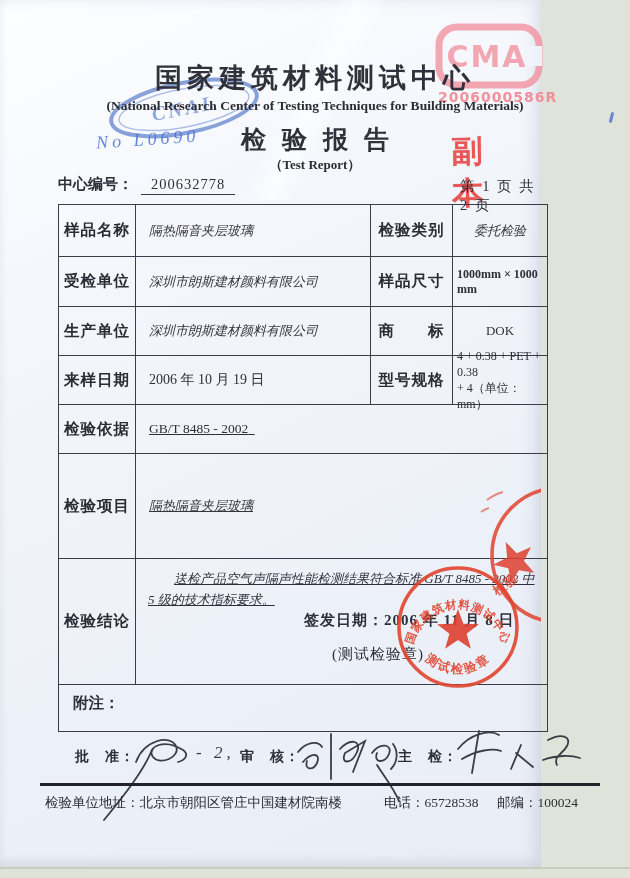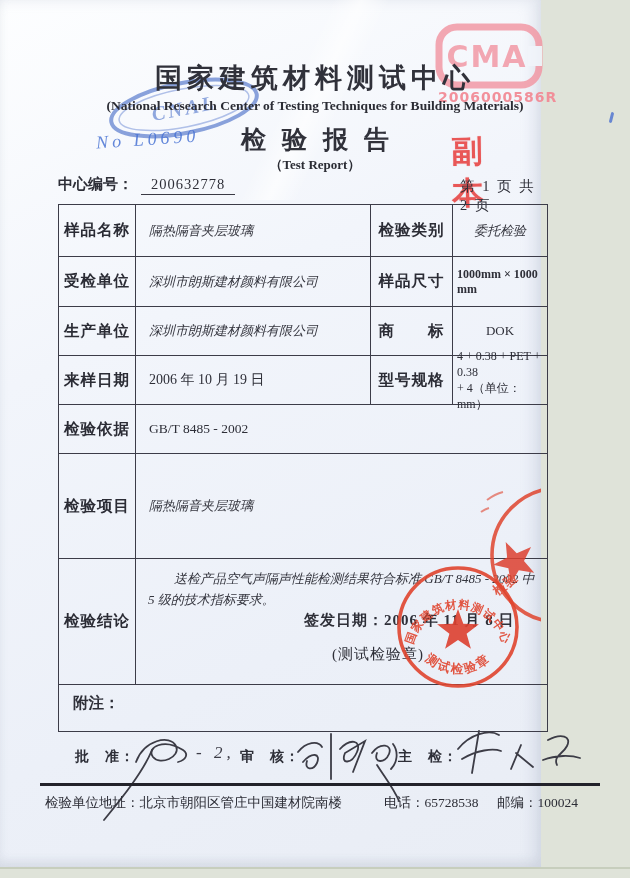--- a/index.html
+++ b/index.html
@@ -58,21 +58,21 @@
     background:transparent;
   }
   .cell{border-right:1.3px solid #3c3c48;border-bottom:1.3px solid #3c3c48;
     display:flex;align-items:center;box-sizing:border-box;font-size:13px;}
   .cell.last-col{border-right:none;}
   .cell.last-row{border-bottom:none;}
   .lab{justify-content:center;font-size:15.5px;font-weight:600;color:#2b2c35;letter-spacing:1px;}
   .val-left{padding-left:13px;padding-right:6px;text-align:right;}
   .val-center{justify-content:center;text-align:left;padding:0 4px;}
   .kai{font-style:italic;color:#34353e;}
-  .span3{grid-column:2 / 5;}
+  .span3{grid-column:2 / 5;text-decoration:underline;}
   .span4{grid-column:1 / 5;}
   .spec-cell{flex-direction:column;justify-content:center;line-height:1.35;font-size:12px;}
   .concl-cell{position:relative;align-items:flex-start;}
   .concl-para{margin:10px 12px 0 12px;text-indent:2em;line-height:1.6;font-size:13px;}
   .sign-date{position:absolute;left:168px;top:52px;font-size:15px;font-weight:600;letter-spacing:1px;}
   .seal-note{position:absolute;left:196px;top:86px;font-size:15px;letter-spacing:1px;}
   .annex-cell{align-items:flex-start;padding:8px 0 0 14px;font-size:15.5px;font-weight:600;}
 
   
   .sig-label{position:absolute;top:748px;font-size:14px;font-weight:600;letter-spacing:1px;}

